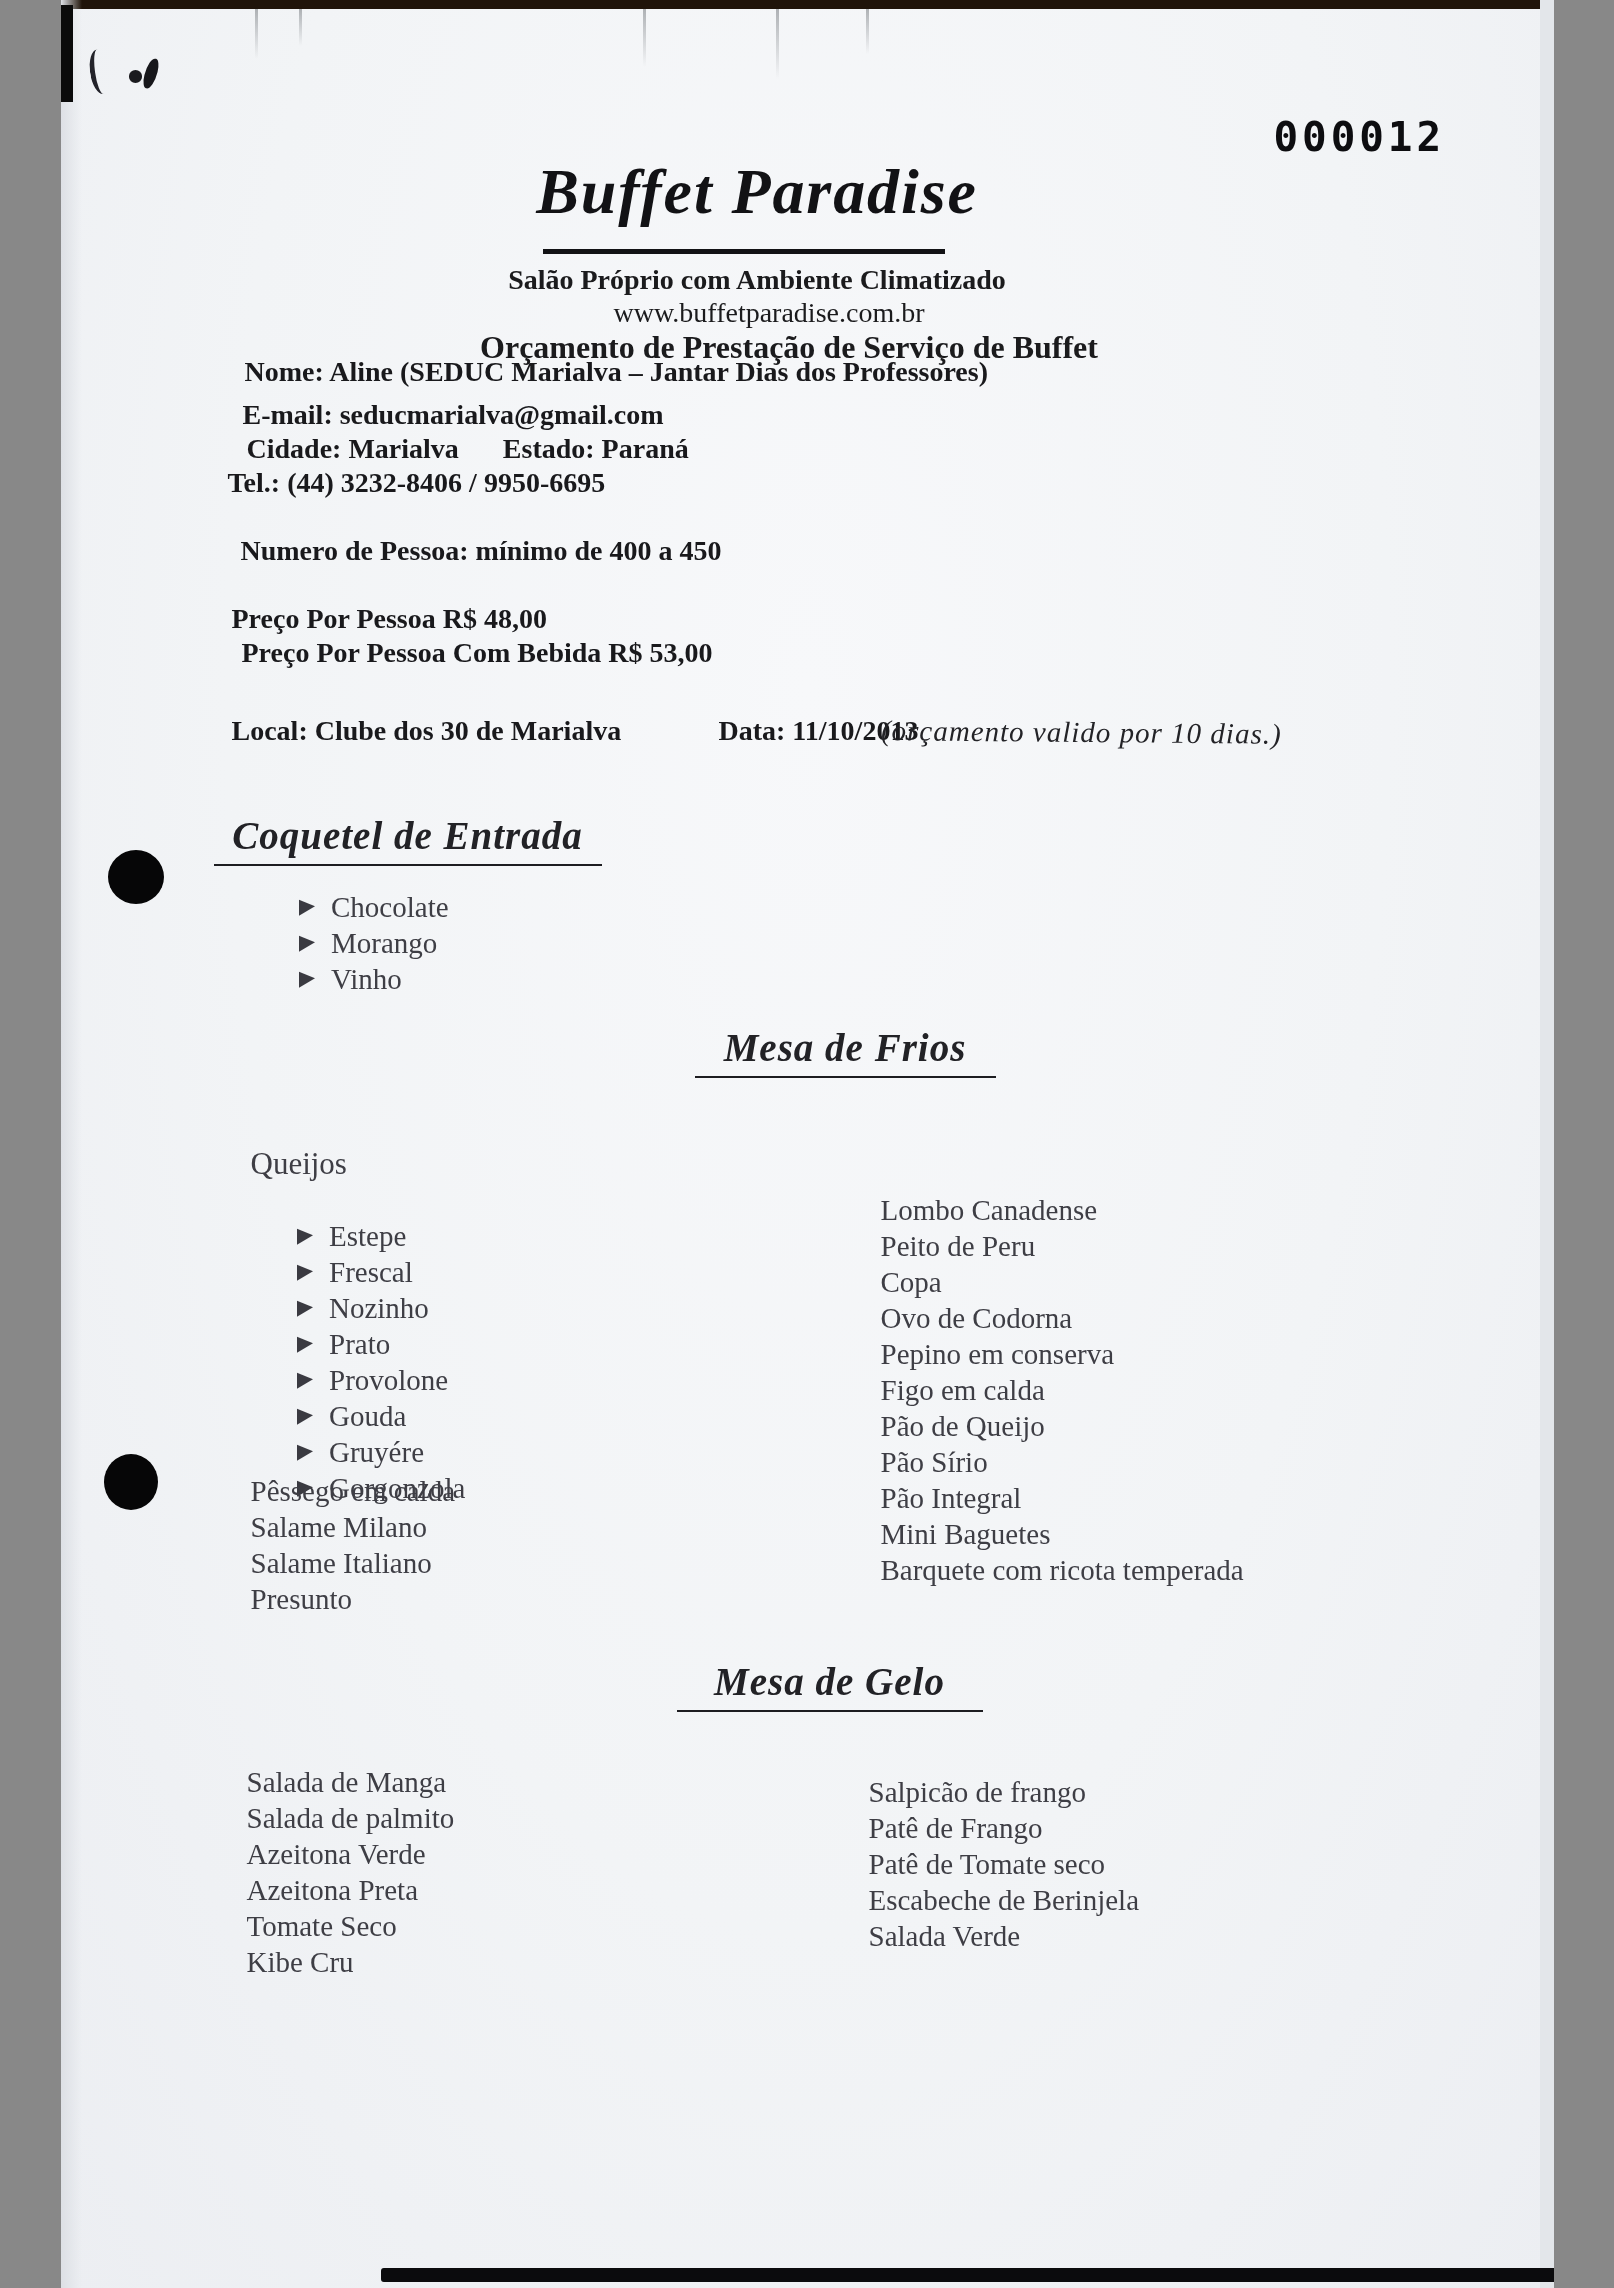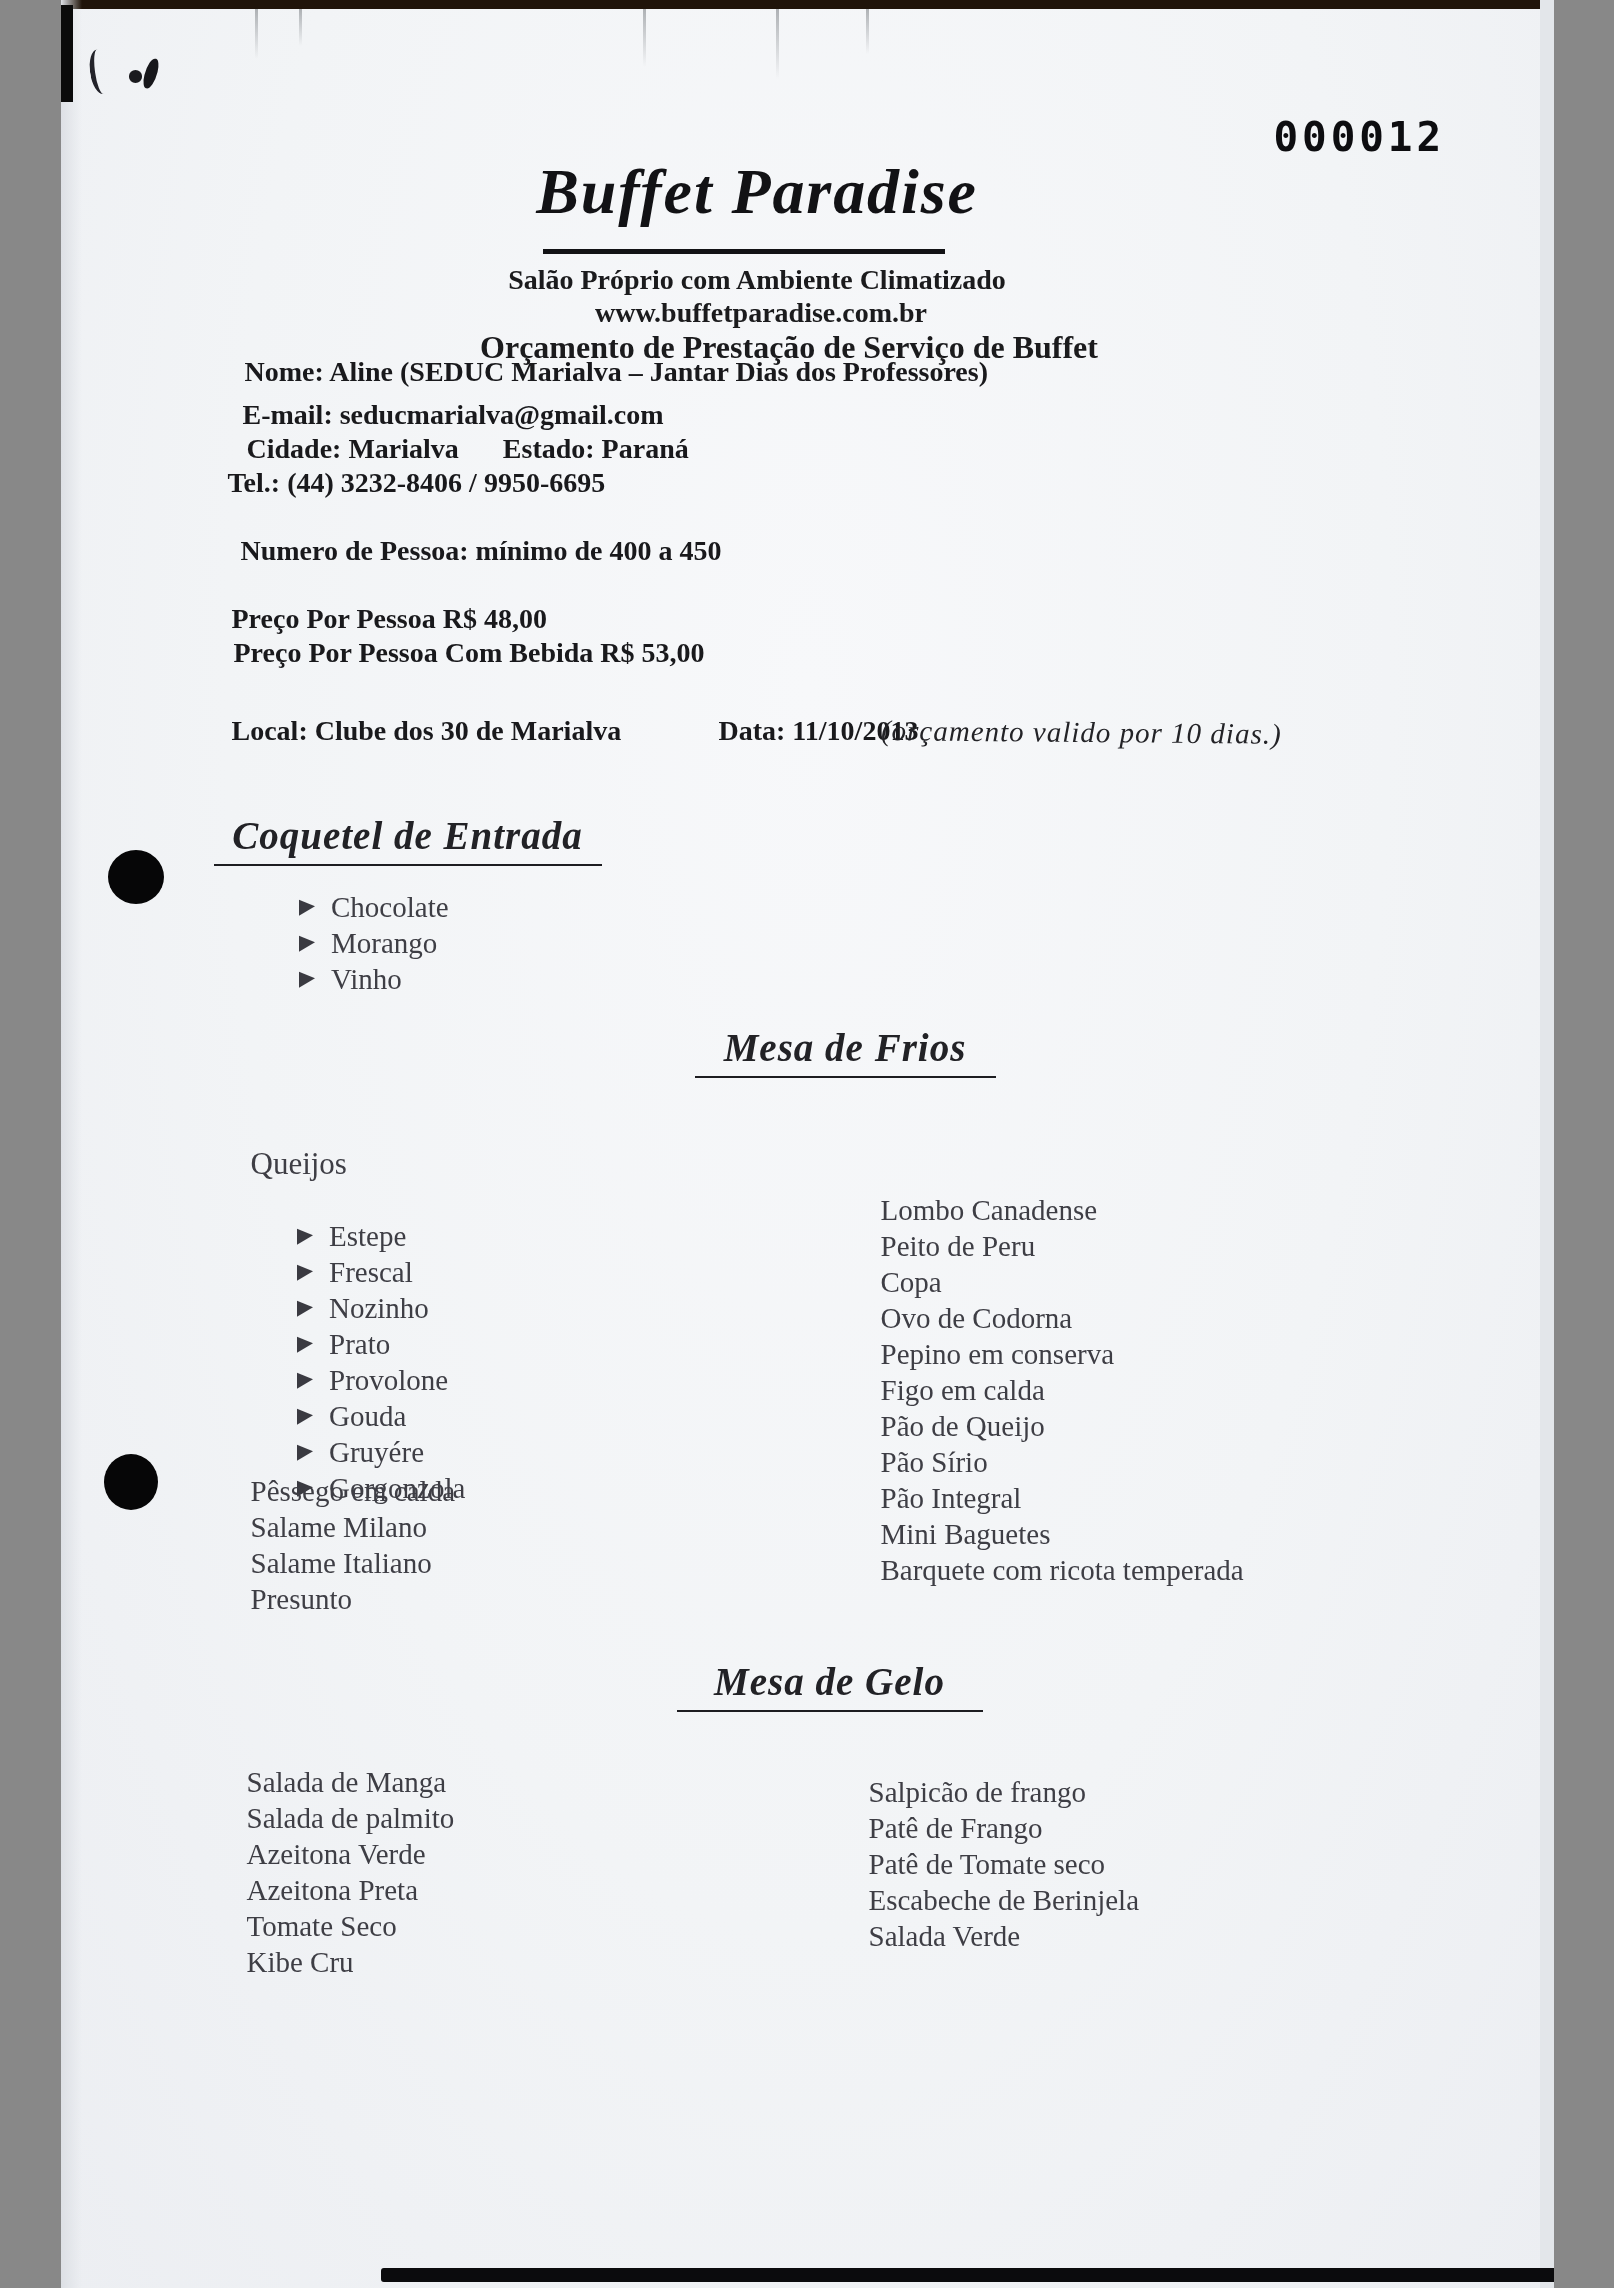--- a/index.html
+++ b/index.html
@@ -37,33 +37,33 @@
 
   
   .header-center{position:absolute;left:0;top:0;width:1393px;text-align:center;}
   .logo{
     position:absolute;left:0;top:155px;width:100%;
     font-family:"Liberation Serif", serif;font-style:italic;font-weight:bold;
     font-size:64px;letter-spacing:1.9px;color:#121215;
   }
   .logo-underline{position:absolute;left:482px;top:249px;width:402px;height:4.9px;background:#121215;}
   .tagline{position:absolute;left:0;top:264px;width:100%;font-weight:bold;font-size:28px;}
-  .website{position:absolute;left:4px;top:297px;width:100%;font-weight:bold;font-size:28px;text-align:center;}
+  .website{position:absolute;left:12px;top:297px;width:100%;font-weight:normal;font-size:28px;text-align:center;}
   .doc-title{position:absolute;left:0;top:329px;width:100%;font-weight:bold;font-size:32px;padding-left:32px;}
 
   
   .line{position:absolute;font-weight:bold;font-size:28px;white-space:nowrap;color:#19191c;}
   .l-nome{left:184px;top:356px;}
   .l-email{left:182px;top:399px;}
   .l-cidade{left:186px;top:433px;}
   .l-cidade .estado{margin-left:44px;}
   .l-tel{left:167px;top:467px;}
   .l-pessoas{left:180px;top:535px;}
   .l-preco1{left:171px;top:603px;}
-  .l-preco2{left:173px;top:637px;}
+  .l-preco2{left:181px;top:637px;}
   .l-local{left:171px;top:715px;}
   .l-data{left:658px;top:715px;}
   .l-validade{left:820px;top:716px;font-weight:normal;font-style:italic;font-size:29px;letter-spacing:1px;color:#232327;transform:rotate(.5deg);}
 
   
   .script-head{
     position:absolute;text-align:center;
     font-family:"Liberation Serif", serif;font-style:italic;font-weight:bold;
     font-size:39px;letter-spacing:1px;color:#222226;
     border-bottom:2.9px solid #1d1d21;padding-bottom:5.8px;white-space:nowrap;

